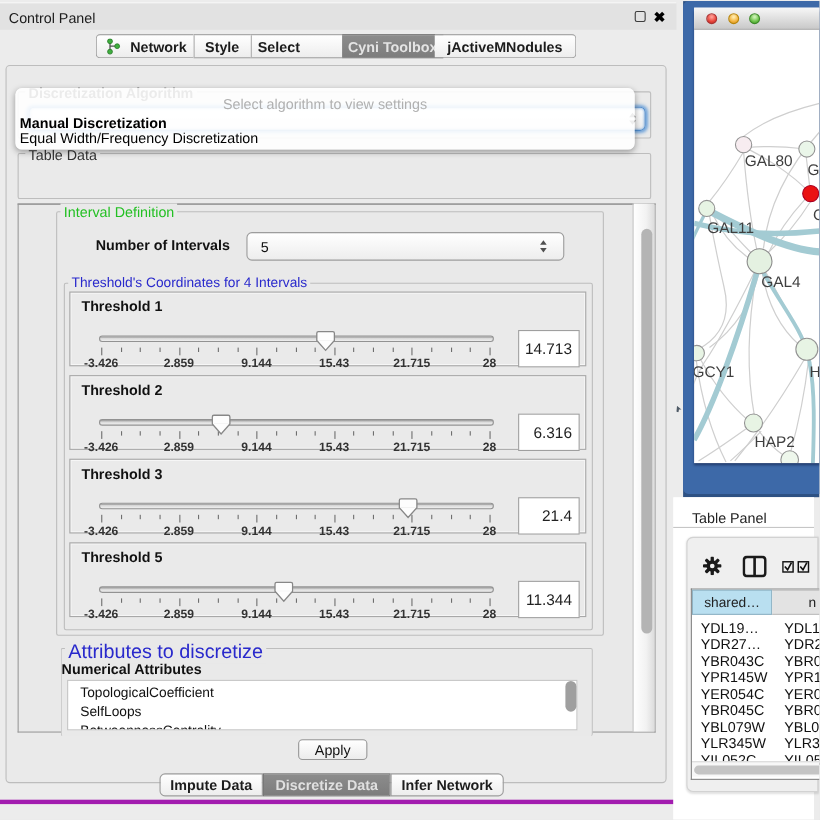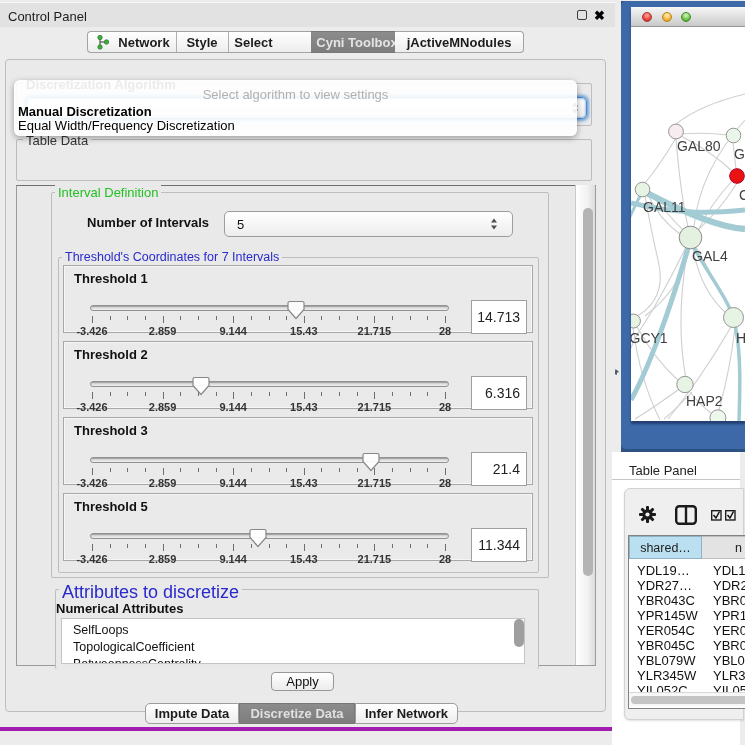--- a/index.html
+++ b/index.html
@@ -119,21 +119,21 @@
 
     <div class="gbox" style="left:51px; top:192px; width:498px; height:386px; background:#e9e9e9;"></div>
     <div class="gtitle" style="left:55px; top:185px; color:#24c024; background:#e9e9e9;">Interval Definition</div>
     <div class="abs" style="left:87px; top:215px; font-size:13px; font-weight:bold; color:#111;">Number of Intervals</div>
     <div class="combo" style="left:224px; top:211px; width:289px; height:26px;">
         <span class="txt">5</span>
         <div class="arrows" style="right:14px;"></div>
       </div>
 
     <div class="gbox" style="left:58px; top:257px; width:481px; height:316px; background:#e9e9e9;"></div>
-    <div class="gtitle" style="left:62px; top:250px; color:#2929cc; background:#e9e9e9; font-size:12.5px;">Threshold's Coordinates for 7 Intervals</div>
+    <div class="gtitle" style="left:62px; top:250px; color:#2929cc; background:#e9e9e9; font-size:12.5px;">Threshold's Coordinates for 4 Intervals</div>
 
     <div class="tpanel" style="top:265px;" id="tp1">
         <span class="tlabel">Threshold 1</span>
         <div class="vbox">14.713</div>
         <div class="track"></div>
         <div class="ticks">
           <i style="position:absolute;left:28.0px;top:0;width:1px;height:7px;background:#6e6e6e;"></i>
           <i style="position:absolute;left:45.6px;top:0;width:1px;height:4px;background:#6e6e6e;"></i>
           <i style="position:absolute;left:63.3px;top:0;width:1px;height:4px;background:#6e6e6e;"></i>
           <i style="position:absolute;left:81.0px;top:0;width:1px;height:4px;background:#6e6e6e;"></i>
@@ -286,22 +286,22 @@
         <svg class="thumb" width="18" height="20" style="left:184.9px;">
           <path d="M 2.5,1.5 L 15.5,1.5 Q 17,1.5 17,3 L 17,9.5 L 9,18.5 L 1,9.5 L 1,3 Q 1,1.5 2.5,1.5 Z" fill="#fdfdfd" stroke="#878787" stroke-width="1.2"></path>
           <path d="M 2,9 L 16,9 L 16,9.5 L 2,9.5 Z" fill="#eee"></path>
         </svg>
       </div>
 
     <div class="gbox" style="left:55px; top:589px; width:484px; height:80px; background:#e9e9e9; border-bottom:none;"></div>
     <div class="gtitle" id="attr-title" style="left:59px; top:582px; background:#e9e9e9;">Attributes to discretize</div>
     <div class="abs" id="numattr" style="left:56px; top:601px;">Numerical Attributes</div>
     <div id="attrlist" class="abs">
+        <div>TopologicalCoefficient</div>
         <div>SelfLoops</div>
-        <div>TopologicalCoefficient</div>
         <div>BetweennessCentrality</div>
       </div>
     <div id="alscroll" class="abs"></div>
 
     <div id="applybtn" class="abs">Apply</div>
 
     <div class="bseg" style="left:145px; width:94px; border-radius:5px 0 0 5px;">Impute Data</div>
     <div class="bseg" style="left:239px; width:116px; background:linear-gradient(#8c8c8c,#7d7d7d); color:#e0e0e0; border-color:#777;">Discretize Data</div>
     <div class="bseg" style="left:355px; width:103px; border-radius:0 5px 5px 0;">Infer Network</div>
 

